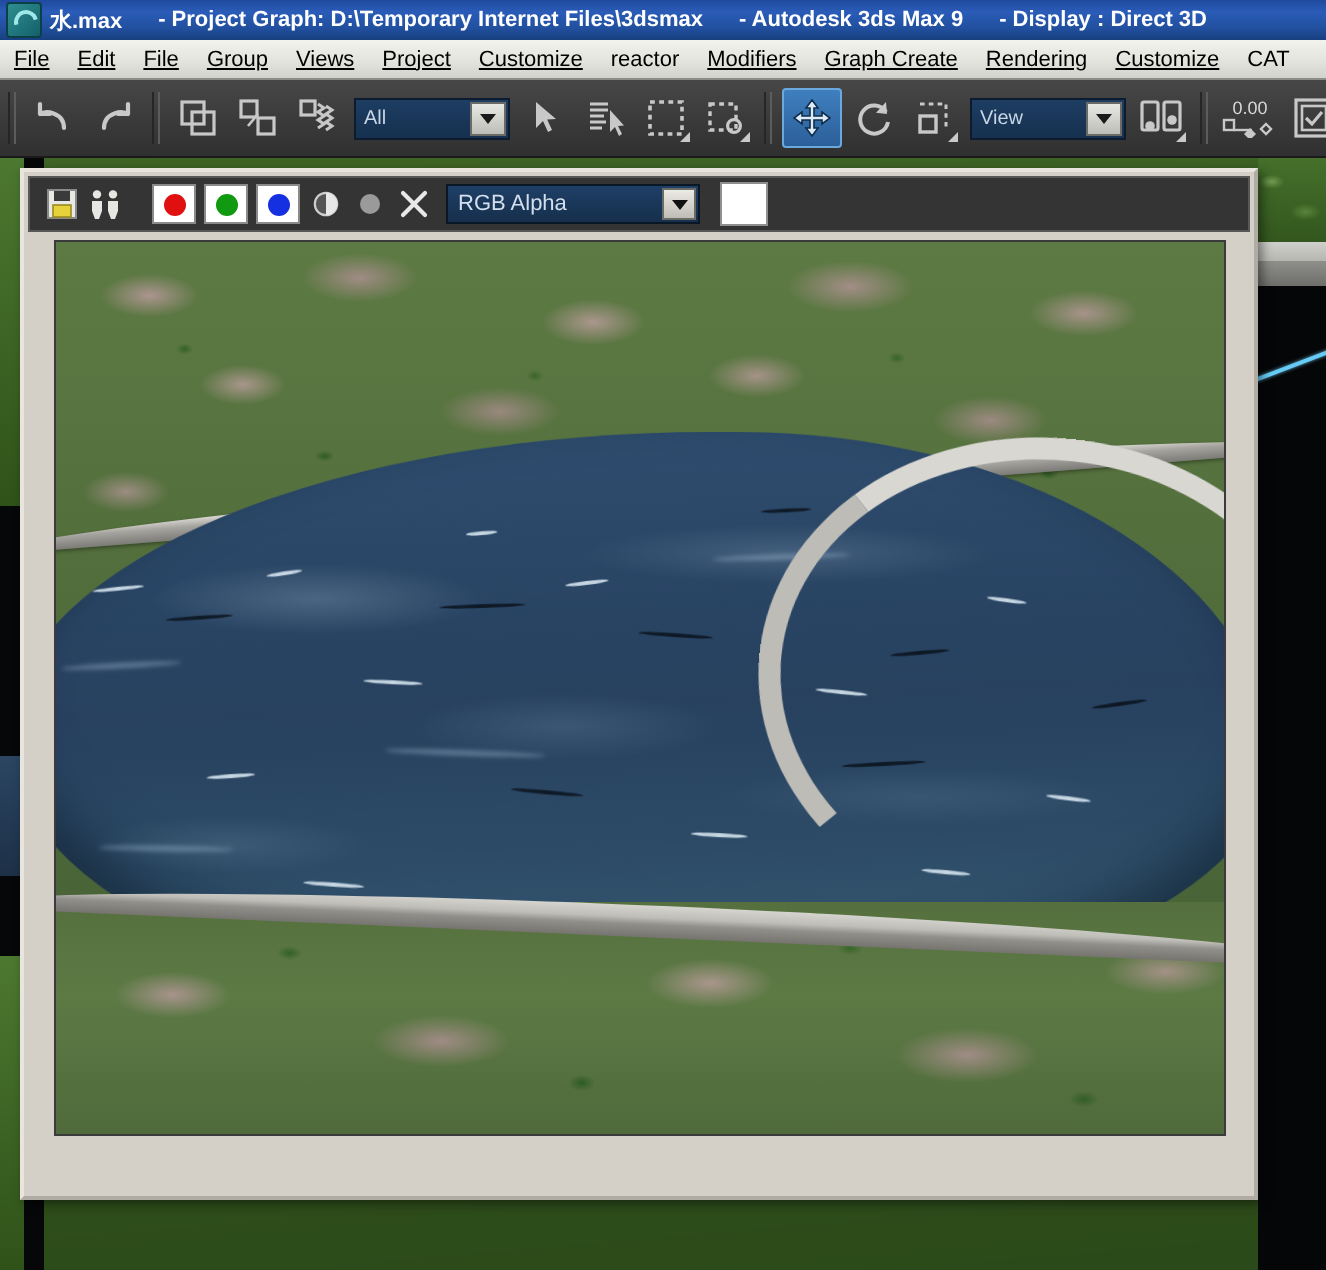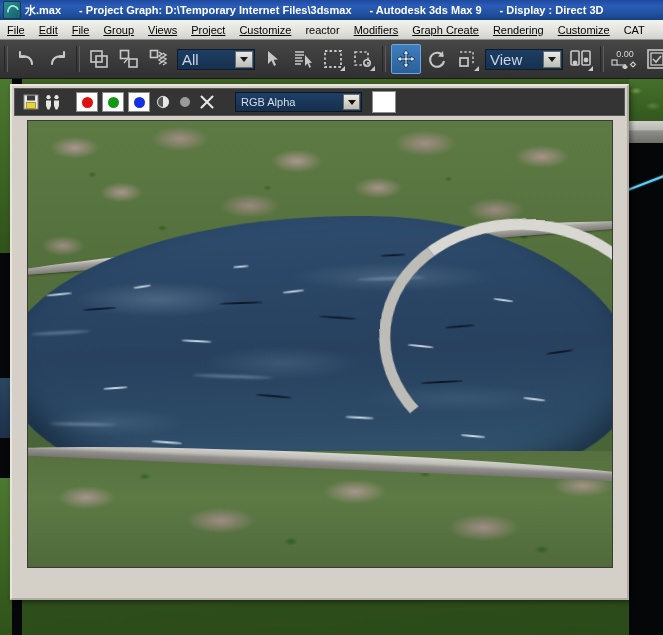--- a/index.html
+++ b/index.html
@@ -150,21 +150,21 @@
     width:0;height:0;
     border-left:5px solid transparent;
     border-bottom:5px solid #c9c9c9;
   }
   .tb-combo {
     height: 19px; width: 72px; margin: 0 3px;
     flex: 0 0 auto;
     background: linear-gradient(180deg,#1d3d63,#16314f);
     border: 1px solid #0c1c2e;
     display: flex; align-items: center;
-    color: #c7d5e5; font-size: 15px;
+    color: #c7d5e5; font-size: 10px;
     padding-left: 4px;
     position: relative;
   }
   .tb-combo .arrow {
     position: absolute; right: 1px; top: 1px;
     width: 16px; height: 15px;
     background: linear-gradient(180deg,#e8e8e4,#bdbdb8);
     border: 1px solid #6a6a66;
     display: flex; align-items: center; justify-content: center;
   }
@@ -240,21 +240,21 @@
     margin:0 1px;
   }
   .rt-dot { width:11px;height:11px;border-radius:50%; }
   .rt-sep { width:8px; flex:0 0 auto; }
   .rt-combo {
     height: 18px; width: 120px; flex:0 0 auto;
     background: linear-gradient(180deg,#1e3f66,#162f4c);
     border: 1px solid #0a1826;
     display:flex;align-items:center;
     color:#d3dfec; font-size:11px;
-    padding-left:5px; position:relative; margin-left:16px;
+    padding-left:5px; position:relative; margin-left:4px;
   }
   .rt-combo .arrow {
     position:absolute; right:1px; top:1px; width:15px; height:14px;
     background: linear-gradient(180deg,#eceae4,#c0bdb6);
     border:1px solid #6b6b66;
     display:flex;align-items:center;justify-content:center;
   }
   .rt-combo .arrow i {
     width:0;height:0;border-left:4px solid transparent;border-right:4px solid transparent;
     border-top:5px solid #111; display:block;

